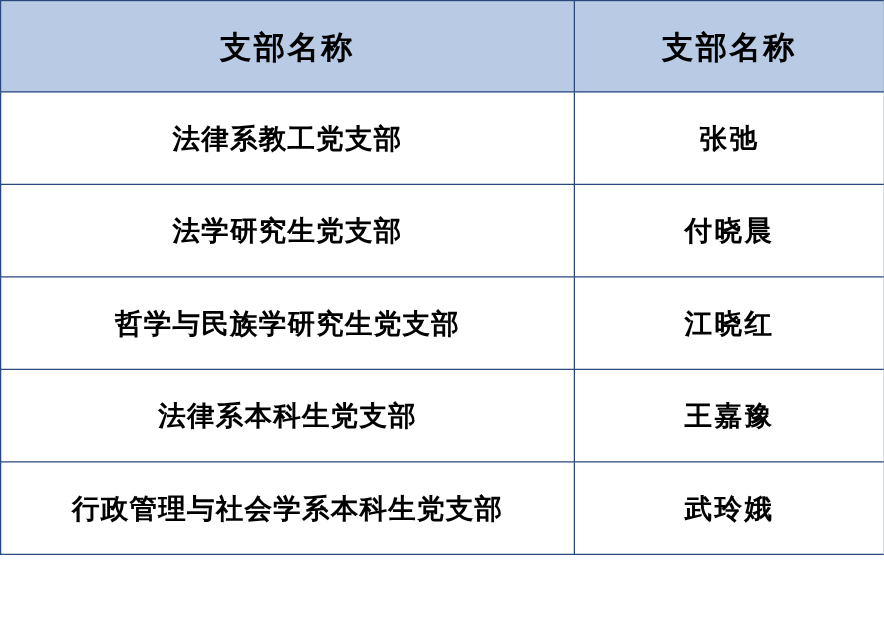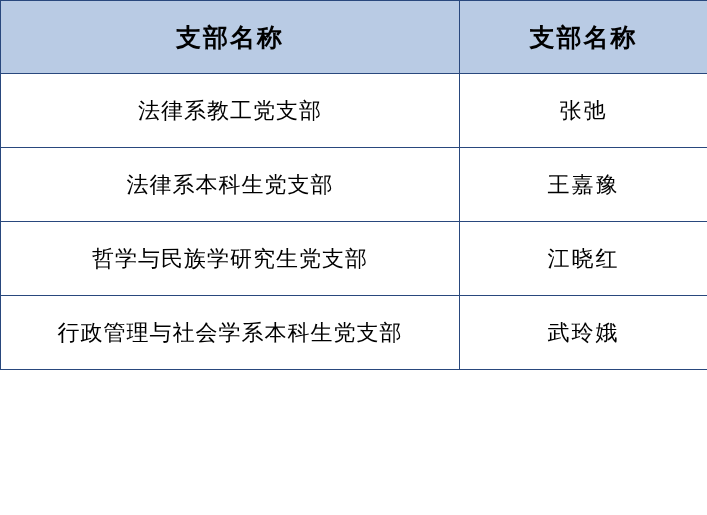--- a/index.html
+++ b/index.html
@@ -39,21 +39,21 @@
     background: #b9cbe4;
     height: 72px;
     font-size: 25px;
     font-weight: bold;
     letter-spacing: 2px;
   }
   table.branch-table tbody td {
     background: #ffffff;
     height: 73px;
     font-size: 22px;
-    font-weight: normal;
+    font-weight: bold;
     letter-spacing: 1px;
   }
   table.branch-table tbody td.cell-secretary {
     letter-spacing: 2px;
   }
 </style>
 </head>
 <body>
 
 <div class="table-wrap">
@@ -67,26 +67,30 @@
         <th>支部名称</th>
         <th>支部名称</th>
       </tr>
     </thead>
     <tbody>
       <tr>
         <td class="cell-name">法律系教工党支部</td>
         <td class="cell-secretary">张弛</td>
       </tr>
       <tr>
-        <td class="cell-name">法律系本科生党支部</td>
-        <td class="cell-secretary">王嘉豫</td>
+        <td class="cell-name">法学研究生党支部</td>
+        <td class="cell-secretary">付晓晨</td>
       </tr>
       <tr>
         <td class="cell-name">哲学与民族学研究生党支部</td>
         <td class="cell-secretary">江晓红</td>
+      </tr>
+      <tr>
+        <td class="cell-name">法律系本科生党支部</td>
+        <td class="cell-secretary">王嘉豫</td>
       </tr>
       <tr>
         <td class="cell-name">行政管理与社会学系本科生党支部</td>
         <td class="cell-secretary">武玲娥</td>
       </tr>
     </tbody>
   </table>
 </div>
 
 </body></html>

